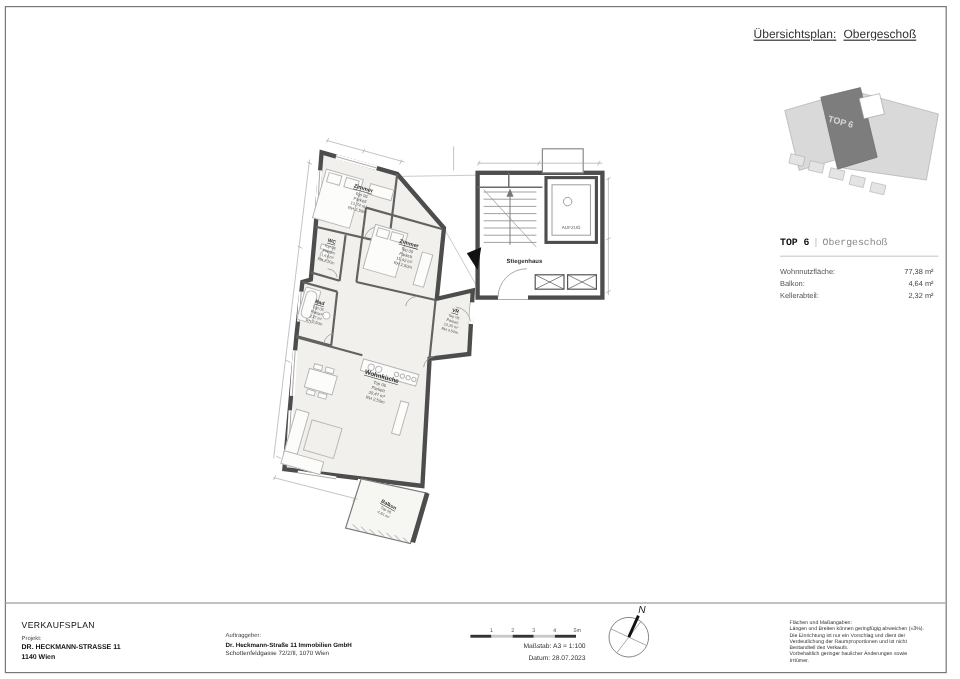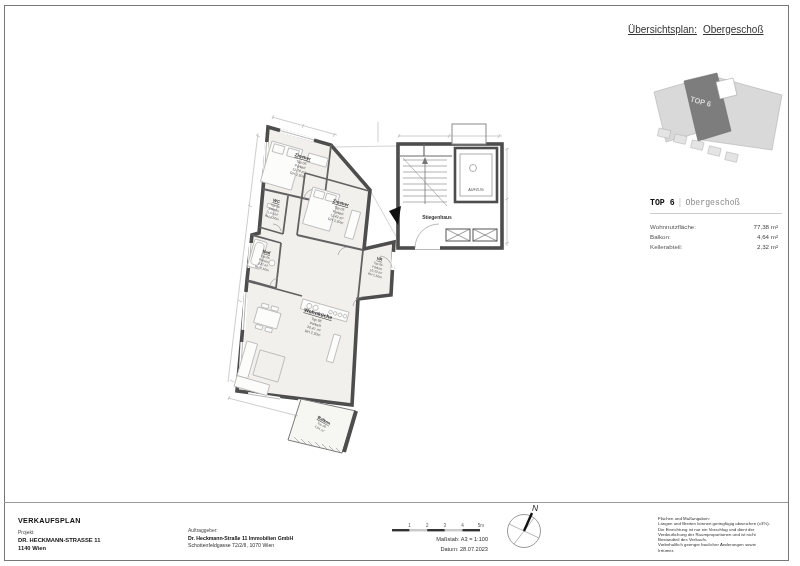--- a/index.html
+++ b/index.html
@@ -11,21 +11,21 @@
   .ov-title{left:628px;top:24px;font-size:10px;color:#333;text-decoration:underline;}
   .ov-title .v{margin-left:6px;}
   .unit-head{left:650px;top:198px;font-size:8.2px;font-family:Liberation Mono, monospace;}
   .unit-head b{color:#111;}
   .unit-head .sep{color:#bbb;margin:0 3px;}
   .unit-head .fl{color:#888;}
   .unit-rule{left:650px;top:213px;width:132px;border-top:1px solid #ccc;}
   .urow{left:650px;width:128px;font-size:6.2px;color:#555;}
   .urow .val{float:right;color:#444;}
   
-  .vk{left:18px;top:516px;font-size:7.2px;font-weight:bold;letter-spacing:.3px;color:#111;text-align:right;}
+  .vk{left:18px;top:516px;font-size:7.2px;font-weight:normal;letter-spacing:.3px;color:#111;text-align:right;}
   .lb-small{font-size:4.9px;color:#444;}
   .lb-bold{font-size:5.8px;font-weight:bold;color:#111;}
   .lb-med{font-size:5.2px;color:#333;}
   .scale-text{left:368px;width:120px;text-align:right;font-size:5.6px;color:#333;}
   .disc{left:658px;top:516px;width:132px;font-size:4.35px;line-height:5.3px;color:#333;}
   .disc div{white-space:nowrap;}
   svg text{font-family:"Liberation Sans",sans-serif;}
   .rname{font-weight:bold;fill:#2e2e2e;text-decoration:underline;}
   .rline{fill:#555;}
 </style>

